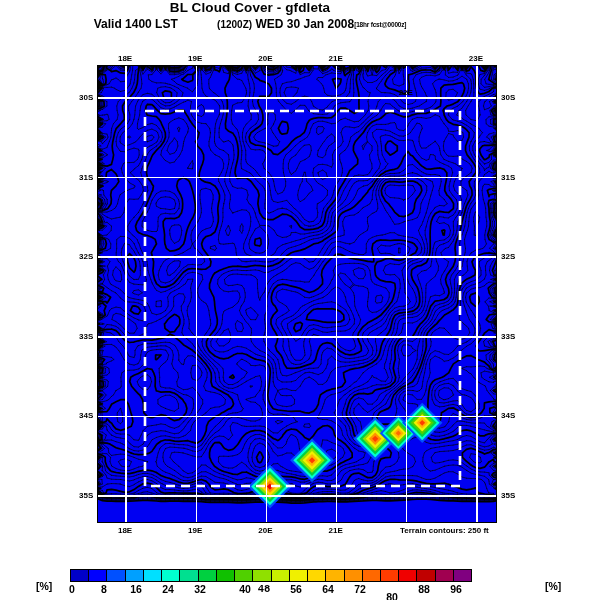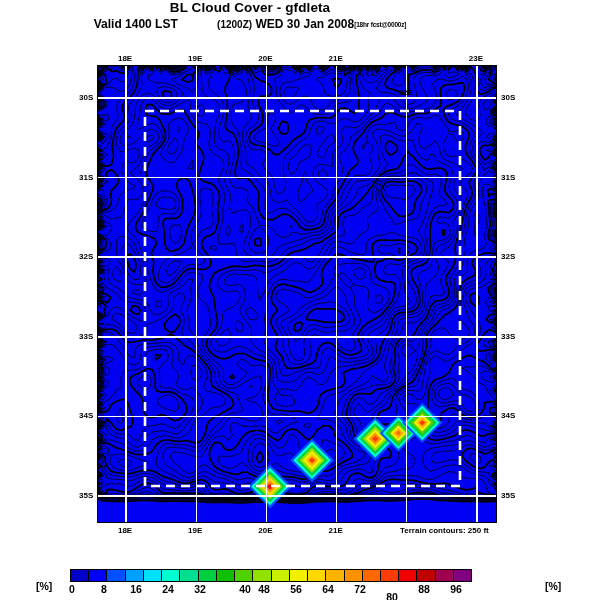--- a/index.html
+++ b/index.html
@@ -304,20 +304,20 @@
       <div class="seg" style="background: rgb(160, 0, 80);"></div>
       <div class="seg" style="background: rgb(128, 0, 128);"></div>
     </div>
   <span class="pct" id="pct-right">[%]</span>
 <span class="cbar-tick" style="left: 72px;">0</span>
     <span class="cbar-tick" style="left: 104px;">8</span>
     <span class="cbar-tick" style="left: 136px;">16</span>
     <span class="cbar-tick" style="left: 168px;">24</span>
     <span class="cbar-tick" style="left: 200px;">32</span>
     <span class="cbar-tick" style="left: 245px;">40</span>
-    <span class="cbar-tick" style="left: 264px;">48</span>
+    <span class="cbar-tick" style="left: 264px; font-family: Liberation Mono, monospace;">48</span>
     <span class="cbar-tick" style="left: 296px;">56</span>
     <span class="cbar-tick" style="left: 328px;">64</span>
     <span class="cbar-tick" style="left: 360px;">72</span>
     <span class="cbar-tick" style="left: 392px; margin-top: 8px;">80</span>
     <span class="cbar-tick" style="left: 424px;">88</span>
     <span class="cbar-tick" style="left: 456px;">96</span>
   </div>
 
 </body></html>

